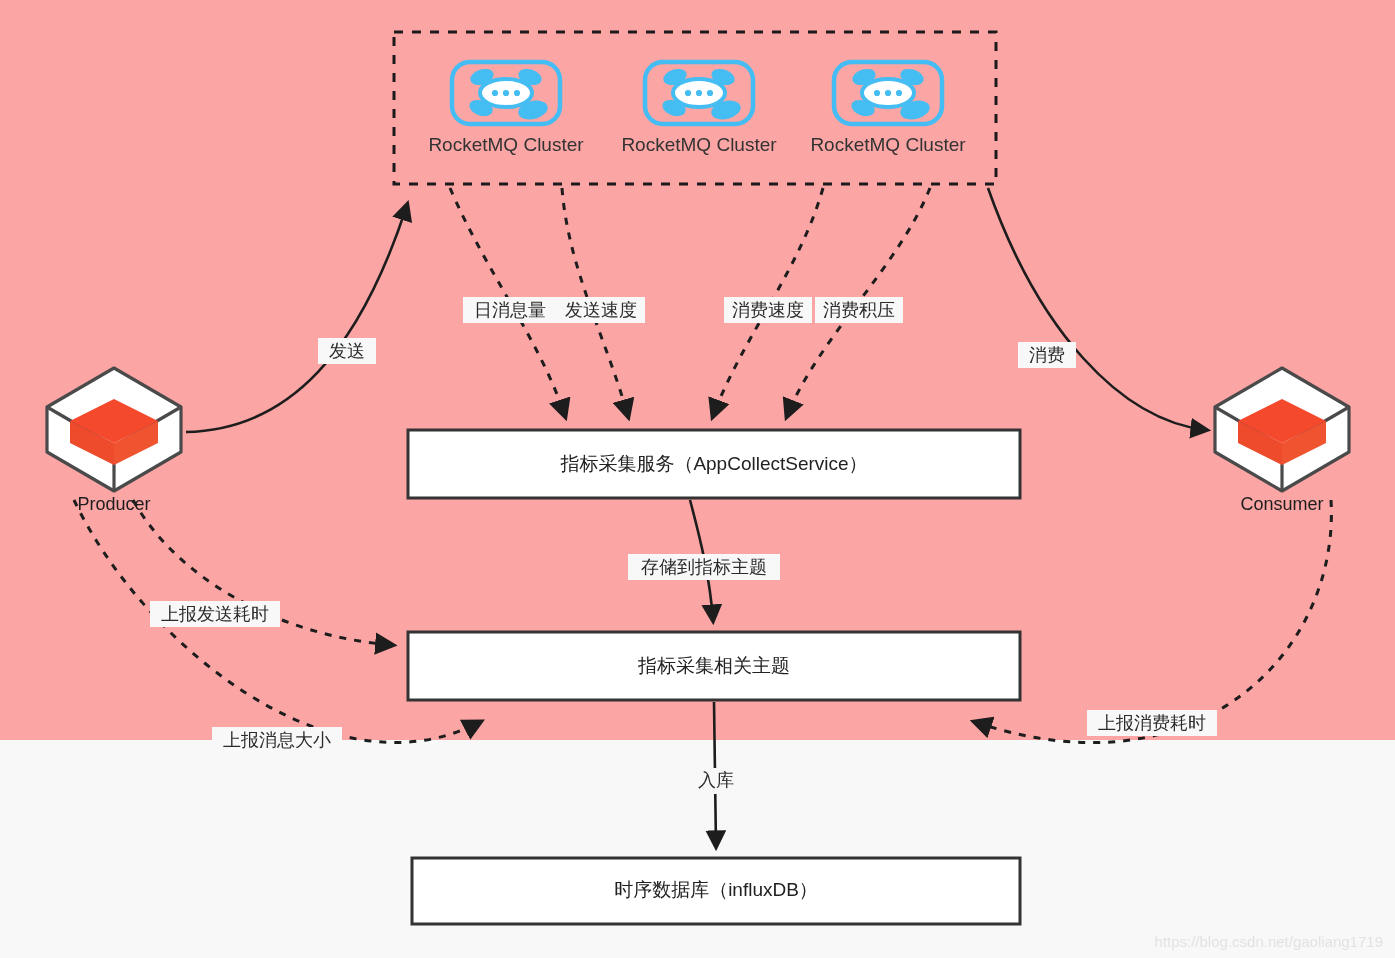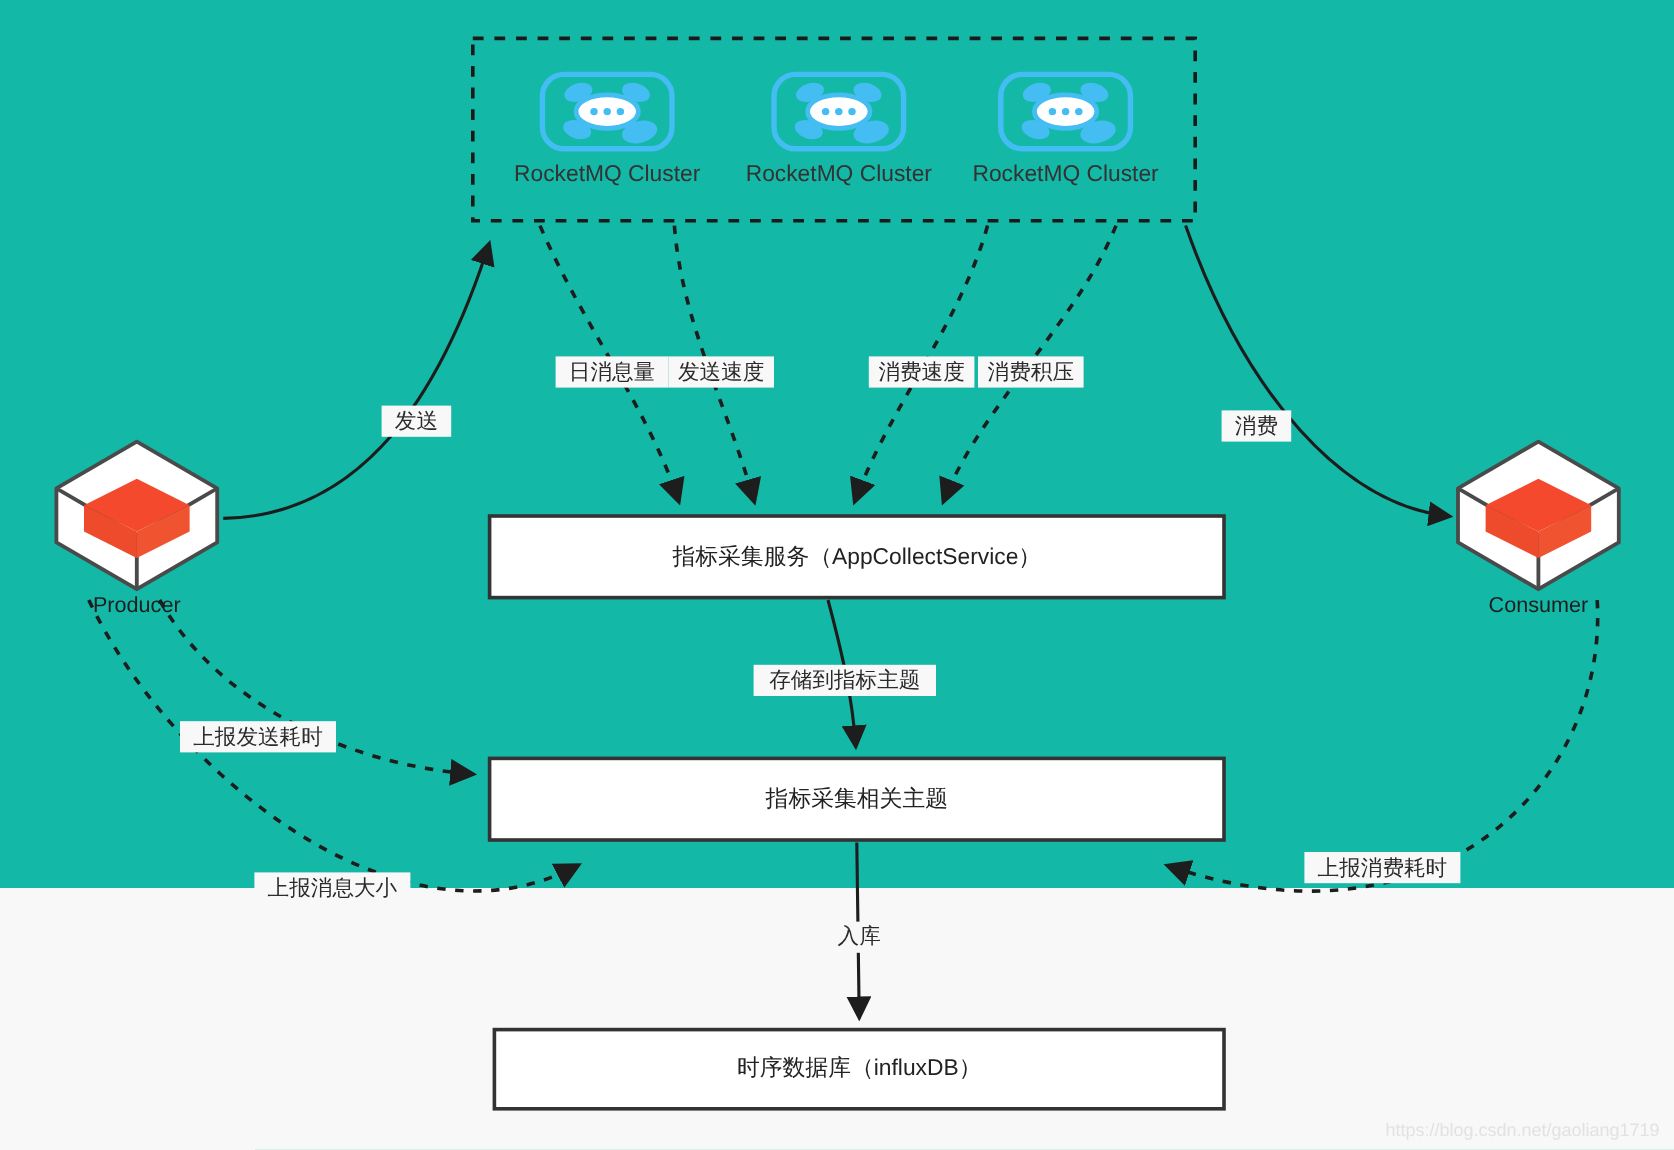--- a/index.html
+++ b/index.html
@@ -10,21 +10,21 @@
   body {
     width: 1395px;
     height: 958px;
     overflow: hidden;
     font-family: "Liberation Sans", "DejaVu Sans", sans-serif;
   }
   #diagram-root {
     position: relative;
     width: 1395px;
     height: 740px;
-    background: #14b8a6;
+    background: #fca5a5;
   }
   svg#scene {
     position: absolute;
     left: 0;
     top: 0;
     width: 1395px;
     height: 958px;
     display: block;
   }
   .box-label {

